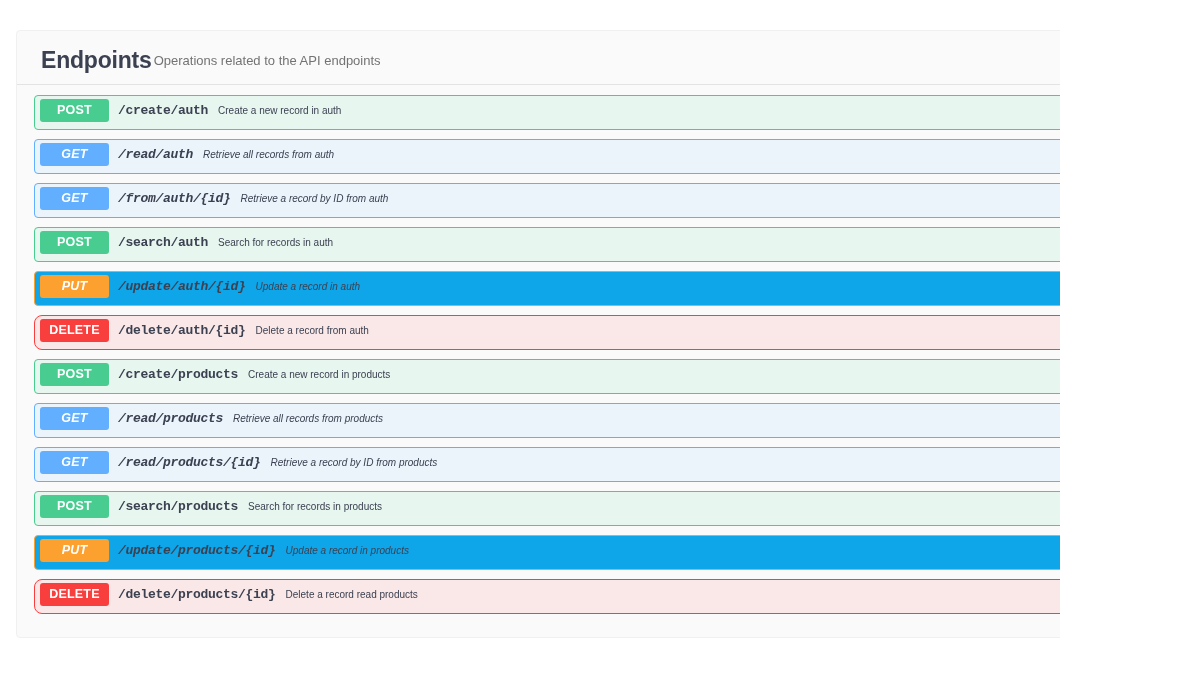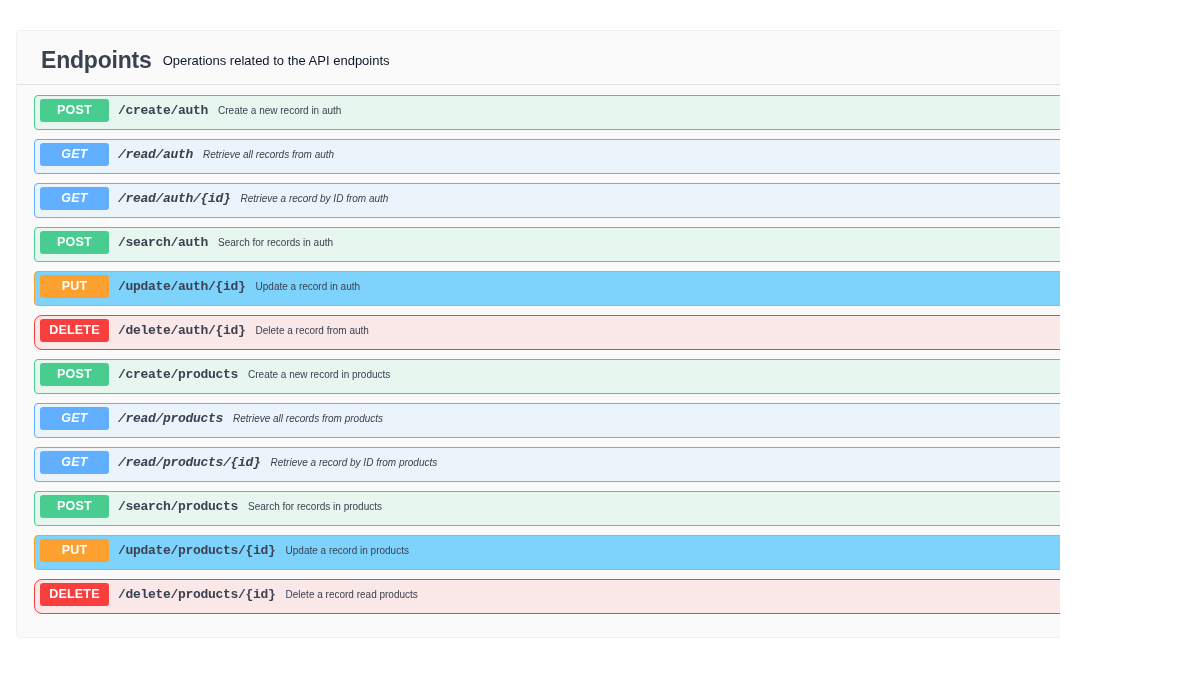--- a/index.html
+++ b/index.html
@@ -42,22 +42,22 @@
   }
   .tag-title {
     font-size: 23px;
     font-weight: 700;
     color: #3b4151;
     letter-spacing: -0.2px;
     line-height: 1;
   }
   .tag-desc {
     font-size: 13px;
-    color: #0f172a;
-    margin-left: 11px;
+    color: #737373;
+    margin-left: 2px;
     line-height: 1;
     font-weight: 400;
   }
   .tag-spacer { flex: 1 1 auto; }
 
   .chev {
     width: 20px; height: 20px;
     display: inline-block;
     position: relative;
   }
@@ -159,21 +159,21 @@
 
   
   .m-post   { background: #49cc90; }
   .m-get    { background: #61affe; }
   .m-put    { background: #fca130; }
   .m-delete { background: #f93e3e; }
 
   
   .r-post   { background: #e8f6f0; border-color: #49cc90; }
   .r-get    { background: #ebf3fb; border-color: #61affe; font-style: italic; }
-  .r-put    { background: #7dd3fc; border-color: #fca130; }
+  .r-put    { background: #0ea5e9; border-color: #fca130; font-style: italic; }
   .r-delete { background: #fae7e7; border-color: #f93e3e; border-radius: 8px; }
 </style>
 </head>
 <body>
 
 <div class="page">
 
   <div class="opblock-tag-section">
 
     <div class="opblock-tag">
@@ -201,21 +201,21 @@
           <span class="summary">Retrieve all records from auth</span>
           <span class="grow"></span>
           <span class="lock">
             <span class="shackle"></span>
             <span class="body"></span>
           </span>
           <span class="chev down small"></span>
         </div>
         <div class="opblock r-get">
           <span class="method m-get">GET</span>
-          <span class="path">/read/auth/{id}</span>
+          <span class="path">/from/auth/{id}</span>
           <span class="summary">Retrieve a record by ID from auth</span>
           <span class="grow"></span>
           <span class="lock">
             <span class="shackle"></span>
             <span class="body"></span>
           </span>
           <span class="chev down small"></span>
         </div>
         <div class="opblock r-post">
           <span class="method m-post">POST</span>

